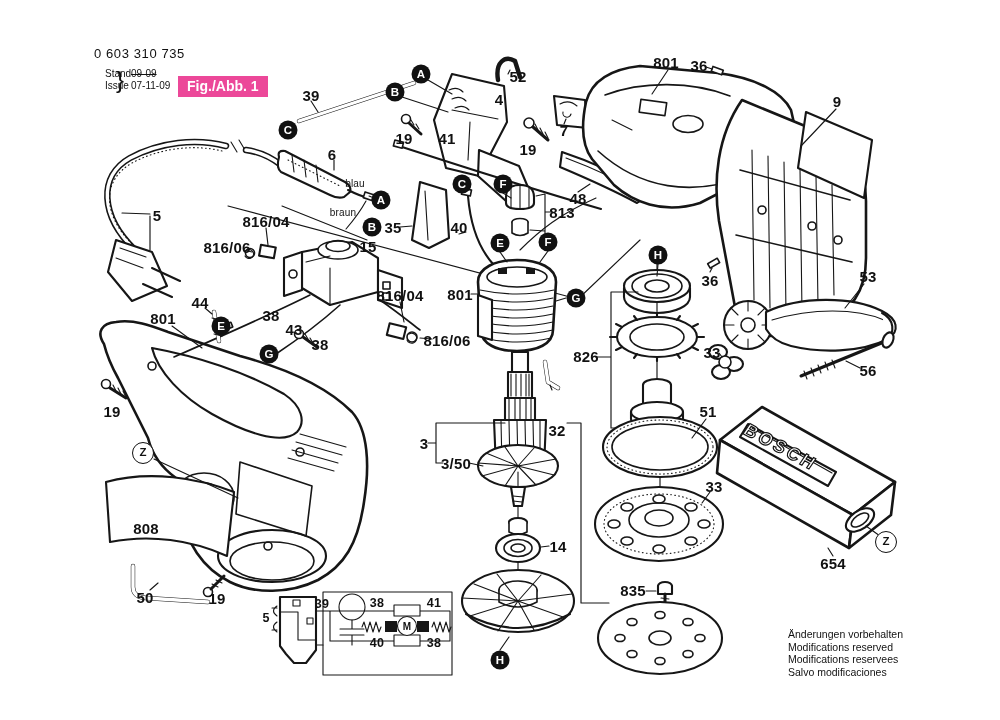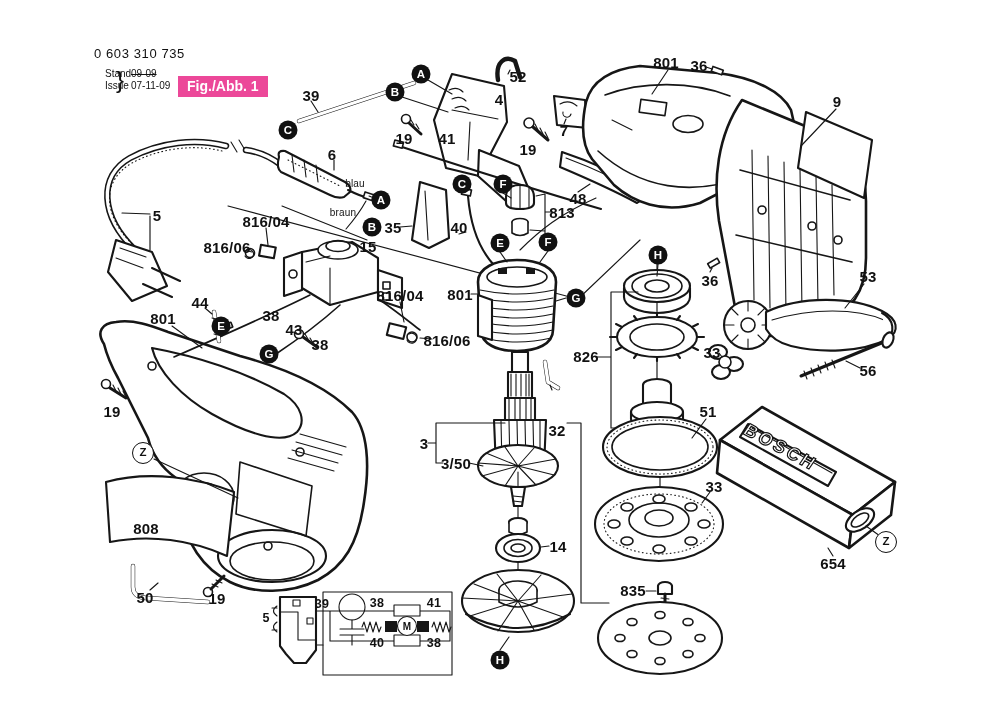--- a/index.html
+++ b/index.html
@@ -426,13 +426,19 @@
       <div class="marker" style="left: 548px; top: 242px;">F</div>
       <div class="marker" style="left: 658px; top: 255px;">H</div>
       <div class="marker" style="left: 221px; top: 326px;">E</div>
       <div class="marker" style="left: 269px; top: 354px;">G</div>
       <div class="marker" style="left: 576px; top: 298px;">G</div>
       <div class="marker" style="left: 500px; top: 660px;">H</div>
       <div class="marker outline" style="left: 143px; top: 453px;">Z</div>
       <div class="marker outline" style="left: 886px; top: 542px;">Z</div>
     </div>
 
+  <div class="footer">
+    <div>Änderungen vorbehalten</div>
+    <div>Modifications reserved</div>
+    <div>Modifications reservees</div>
+    <div>Salvo modificaciones</div>
+  </div>
 </div>
 
 </body></html>

